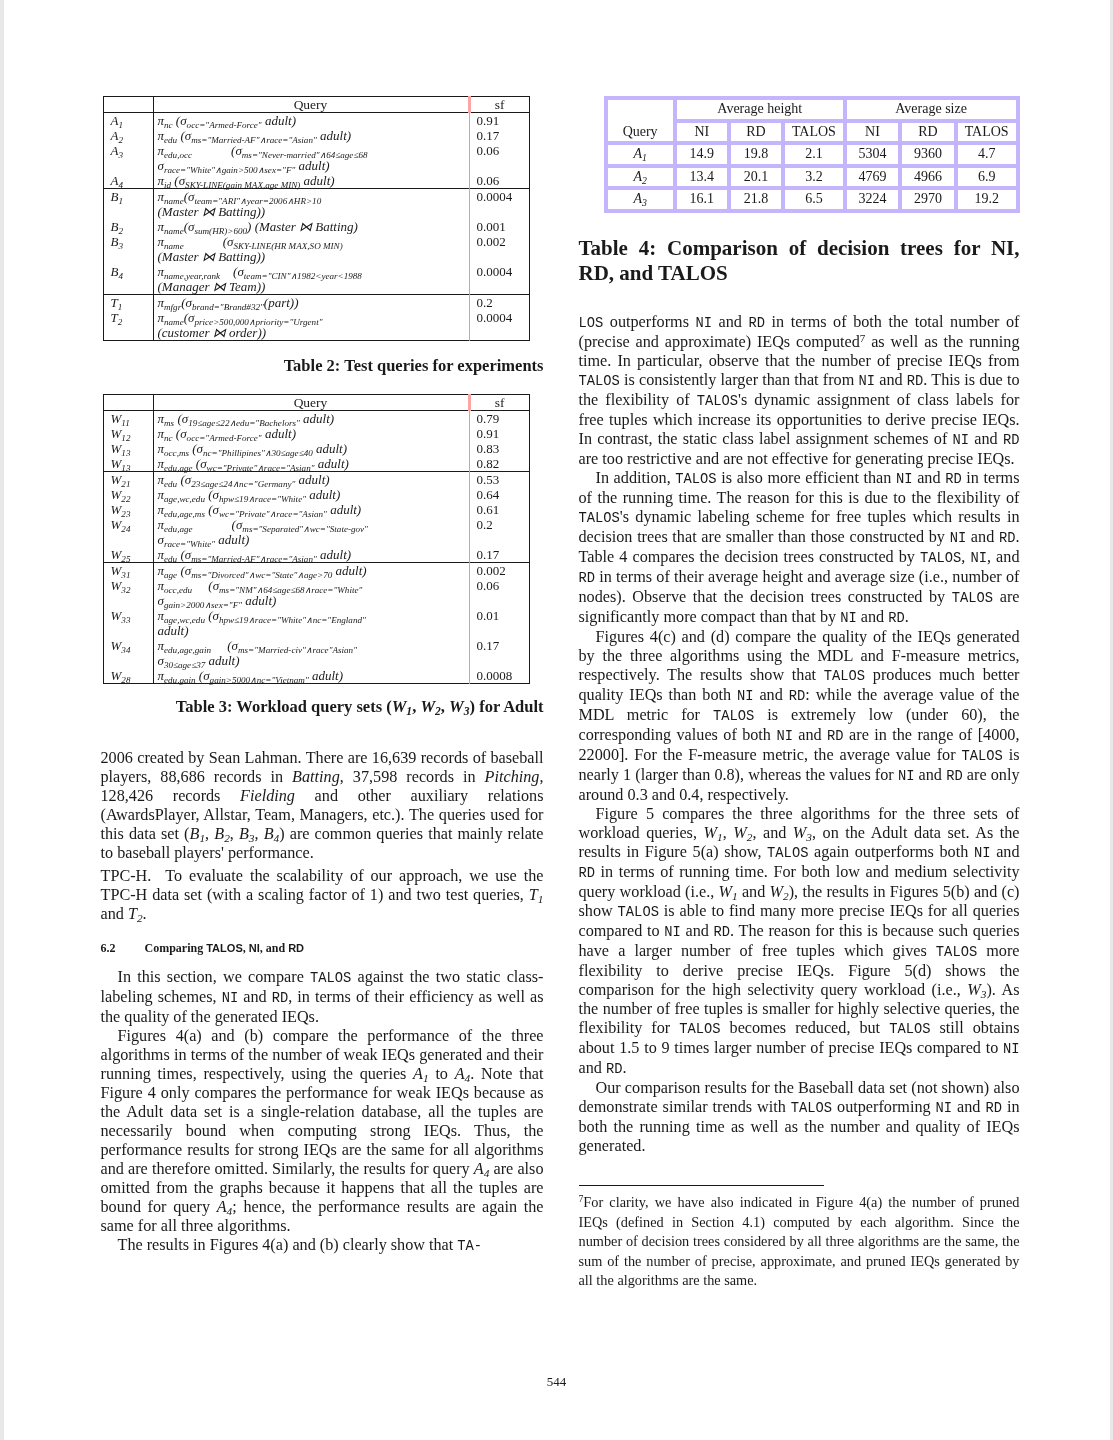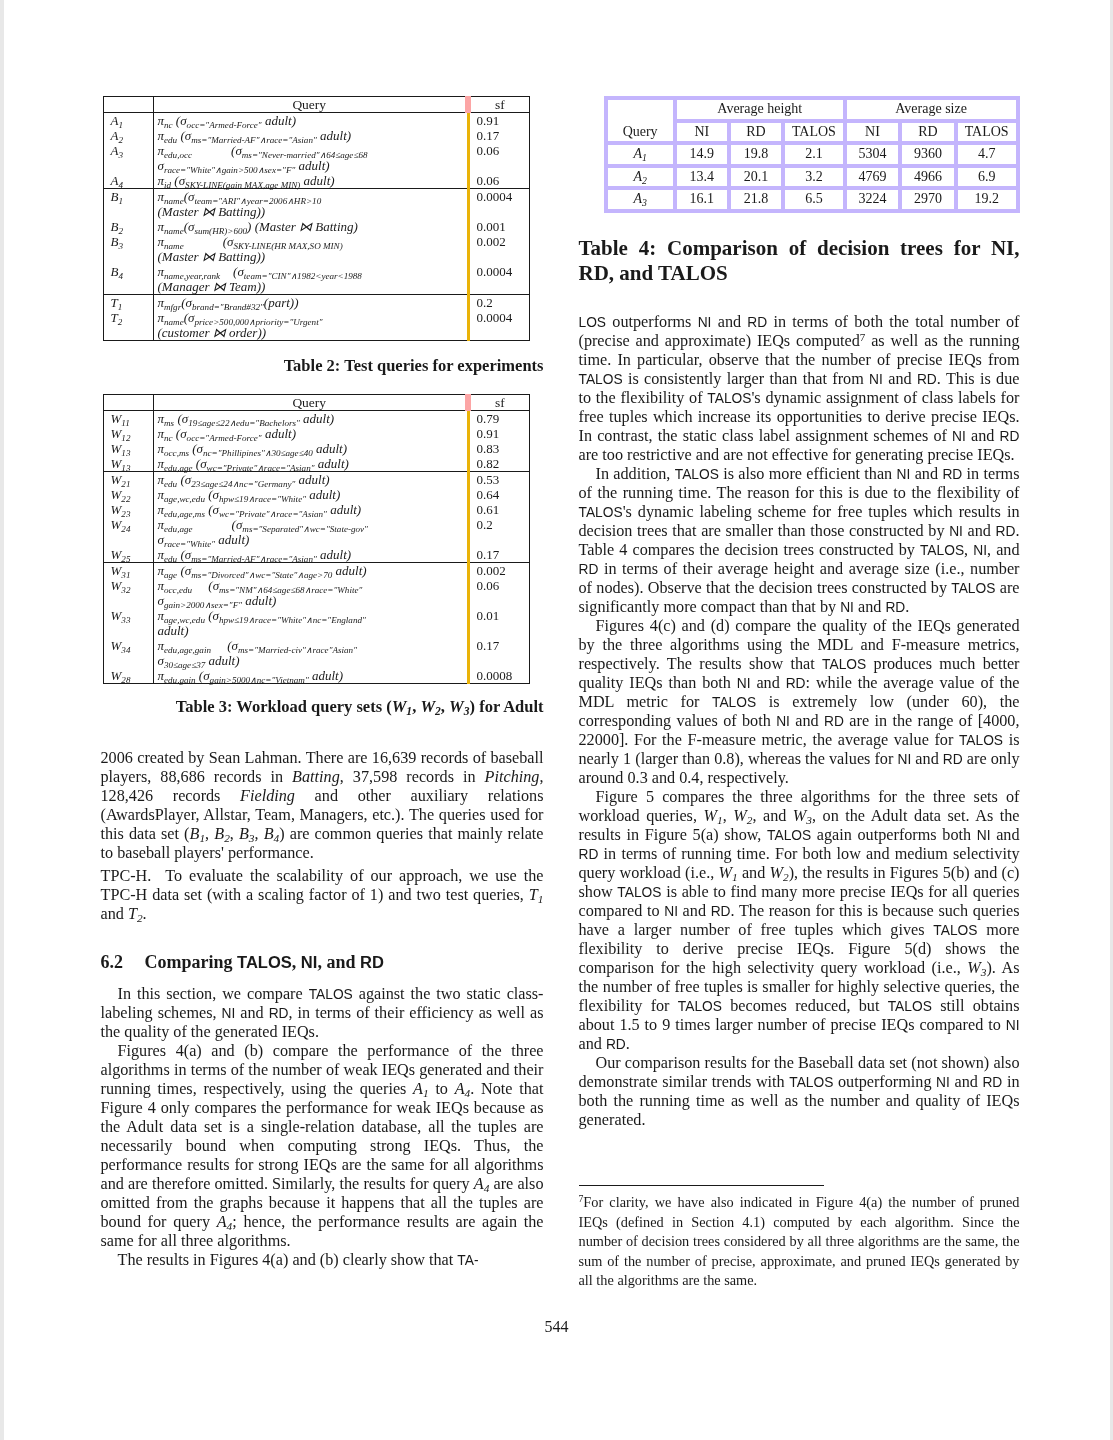--- a/index.html
+++ b/index.html
@@ -15,22 +15,22 @@
   .qtable {
     border-collapse:collapse; border:1.4px solid #1a1a1a;
     width:427px; margin-left:2px;
     font-size:13px; line-height:15px;
   }
   .qtable th, .qtable td { padding:0 4px; vertical-align:top; font-weight:normal; }
   .qtable thead th { border-bottom:1px solid #1a1a1a; font-size:13.5px; text-align:center; }
   .qtable tbody { border-top:1px solid #1a1a1a; }
   .qtable .lbl  { width:38px; border-right:1px solid #1a1a1a; font-style:italic; text-align:left; padding-left:7px; }
   .qtable .qry  { font-style:italic; }
-  .qtable .sfv  { width:48px; border-left:3px solid #eab308; font-style:normal; padding-left:7px; }
-  .qtable .sfh  { border-left:6px solid #fca5a5; }
+  .qtable .sfv  { width:48px; border-left:1px solid #eab308; font-style:normal; padding-left:7px; }
+  .qtable .sfh  { border-left:3px solid #fca5a5; }
   .qtable .lblh { border-right:1px solid #1a1a1a; }
   sub { font-size:0.70em; line-height:0; vertical-align:-0.3em; }
   sup { font-size:0.68em; line-height:0; vertical-align:0.5em; }
 
   .caption { font-weight:bold; font-size:16.5px; line-height:21px; text-align:right; margin-top:14px; }
   .table3 { margin-top:18px; }
   .caption-t3 { margin-top:12px; }
 
   
   .ttable {
@@ -44,35 +44,35 @@
   .ttable .t4q { border-bottom:3px double #1a1a1a; }
   .ttable td { width:50px; }
   .ttable .t4lbl { font-style:italic; }
   .caption4 { font-weight:bold; font-size:21px; line-height:25px; text-align:justify; margin-top:23px; }
 
   
   .para { font-size:16.2px; line-height:19px; text-align:justify; margin:0; }
   .para.indent { text-indent:17px; }
   .p-first { margin-top:32px; }
   .tpch { margin-top:4px; }
-  code { font-family:Liberation Sans, sans-serif; font-size:0.85em; }
+  code { font-family:Liberation Mono, monospace; font-size:0.85em; }
   em { font-style:italic; }
   b  { font-weight:normal; }
 
-  .sec { font-size:18px; font-weight:bold; margin:28px 0 12px 0; }
+  .sec { font-size:12px; font-weight:bold; margin:17px 0 12px 0; }
   .sec .sec-num { display:inline-block; min-width:44px; }
   .sec code { font-family:"Liberation Sans",sans-serif; font-weight:bold; font-size:0.92em; }
 
   .rtext { margin-top:27px; }
 
   .footnote { position:absolute; left:0; top:1185px; width:441px; }
   .fn-rule { width:245px; border-top:1.5px solid #1a1a1a; margin-bottom:7px; }
   .fn-text { font-size:14.3px; line-height:19.5px; text-align:justify; }
 
-  .pageno { position:absolute; left:0; top:1318px; width:100%; text-align:center; font-size:16px; }
+  .pageno { position:absolute; left:0; top:1374px; width:100%; text-align:center; font-size:13px; }
 </style>
 </head>
 <body>
 
 <div class="page">
 
   <div class="col-left">
 
     <table class="qtable" style="margin-top:96px">
       <thead>

